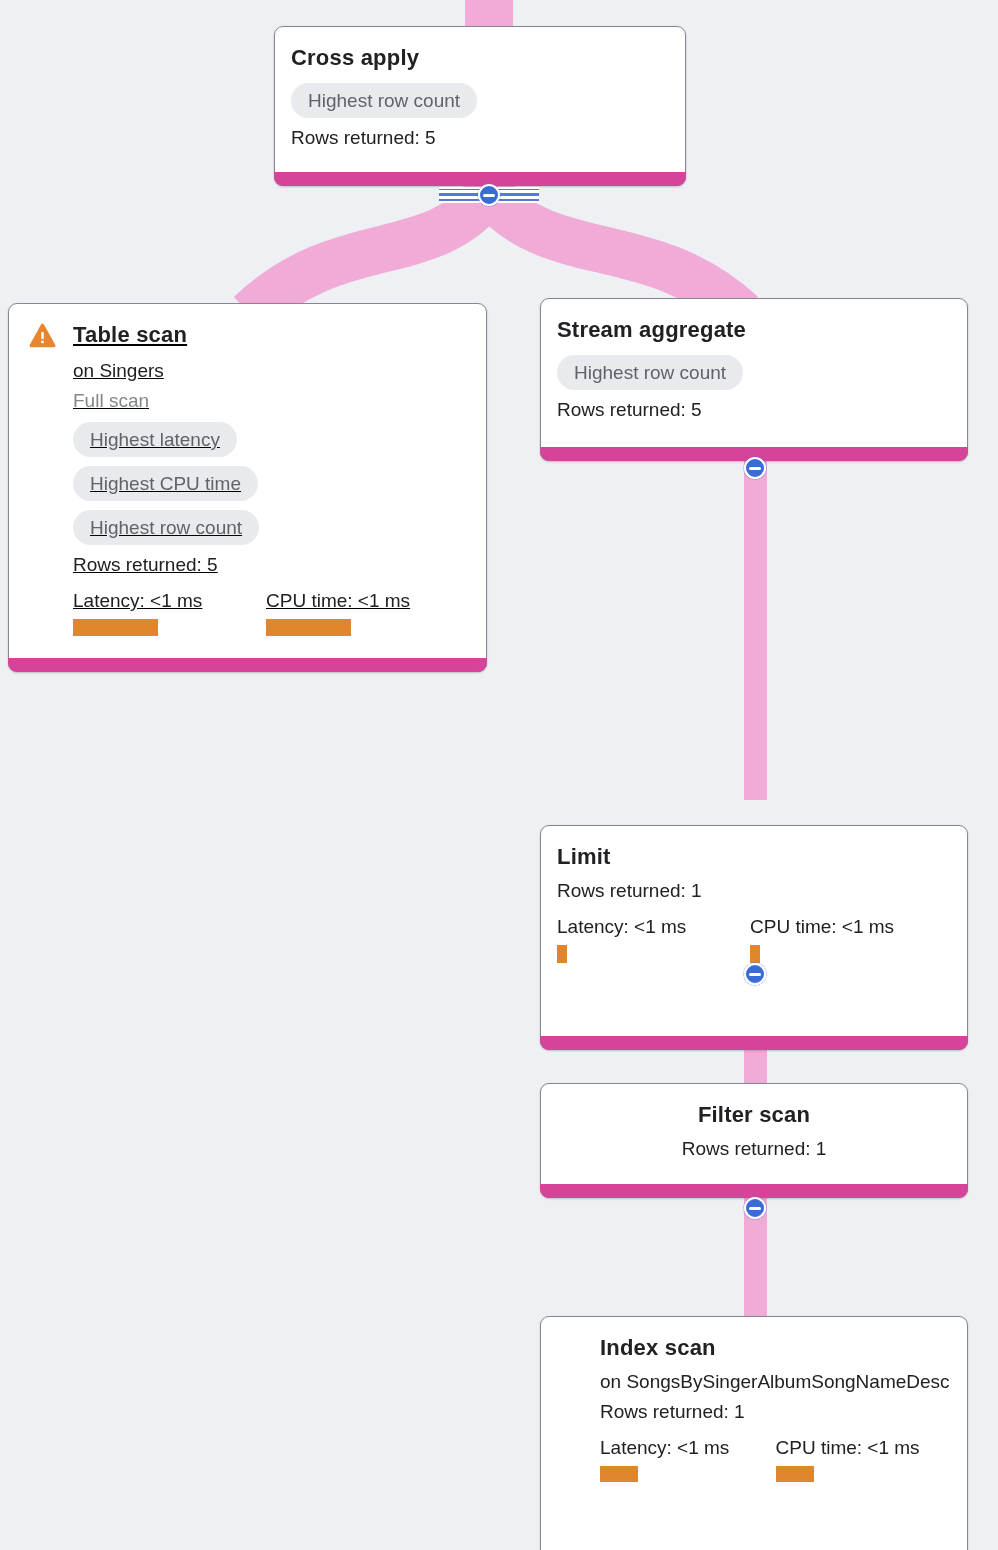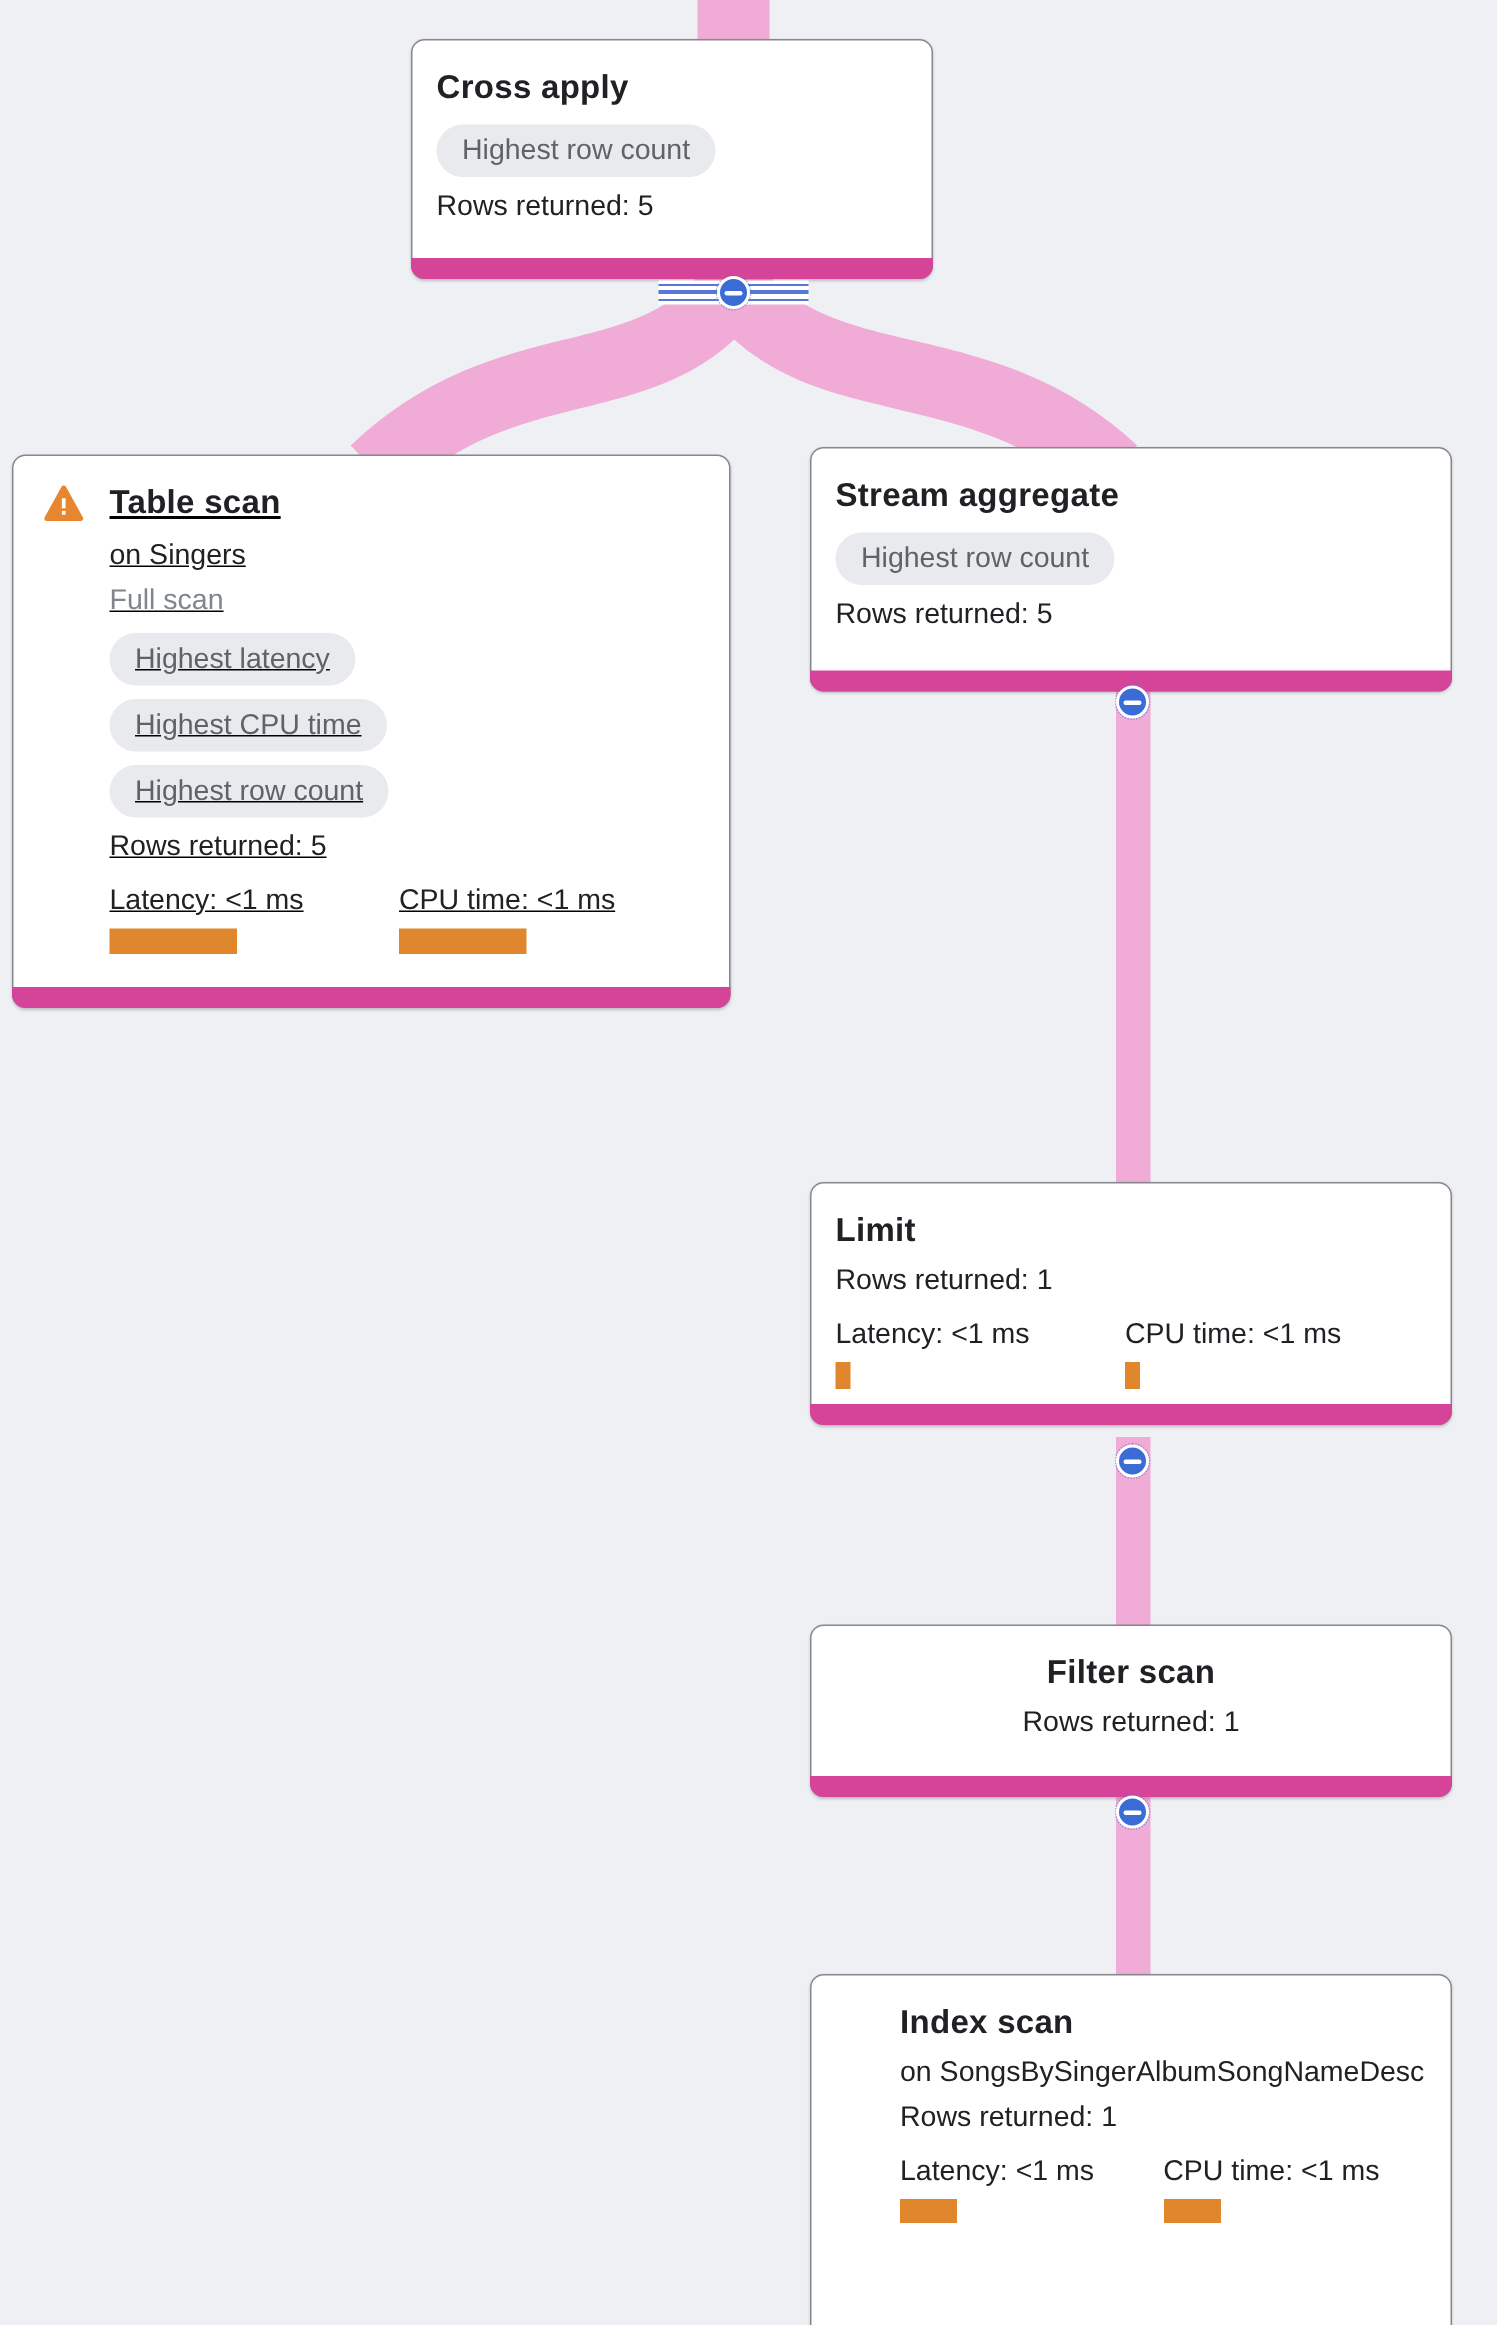--- a/index.html
+++ b/index.html
@@ -70,21 +70,21 @@
 
 <svg class="edge-layer" width="998" height="1550" viewBox="0 0 998 1550">
   <rect x="465" y="0" width="48" height="30" fill="var(--edge_pink)"></rect>
   <path d="M489,192 C432,268 340,228 250,314" stroke="var(--edge_pink)" stroke-width="47" fill="none"></path>
   <path d="M489,192 C548,268 652,230 742,314" stroke="var(--edge_pink)" stroke-width="47" fill="none"></path>
   <rect x="744" y="455" width="23" height="345" fill="var(--edge_pink)"></rect>
   <rect x="744" y="958" width="23" height="137" fill="var(--edge_pink)"></rect>
   <rect x="744" y="1192" width="23" height="136" fill="var(--edge_pink)"></rect>
 </svg>
 
-<div class="node" style="left:274px;top:26px;width:348px;height:160px;">
+<div class="node" style="left:274px;top:26px;width:412px;height:160px;">
   <div class="node-body">
     <h2 class="node-title">Cross apply</h2>
     <div class="badge-stack">
       <span class="badge">Highest row count</span>
     </div>
     <p class="body-line">Rows returned: 5</p>
   </div>
   <div class="node-footer"></div>
 </div>
 
@@ -122,21 +122,21 @@
   <div class="node-body">
     <h2 class="node-title">Stream aggregate</h2>
     <div class="badge-stack">
       <span class="badge">Highest row count</span>
     </div>
     <p class="body-line">Rows returned: 5</p>
   </div>
   <div class="node-footer"></div>
 </div>
 
-<div class="node" style="left:540px;top:788px;width:428px;height:162px;">
+<div class="node" style="left:540px;top:825px;width:428px;height:225px;">
   <div class="node-body">
     <h2 class="node-title" style="margin-bottom:10px;">Limit</h2>
     <p class="body-line">Rows returned: 1</p>
     <div class="metrics">
       <div class="metric">
         <div class="metric-label">Latency: &lt;1 ms</div>
         <div class="metric-bar tall" style="width: 10px;"></div>
       </div>
       <div class="metric">
         <div class="metric-label">CPU time: &lt;1 ms</div>

